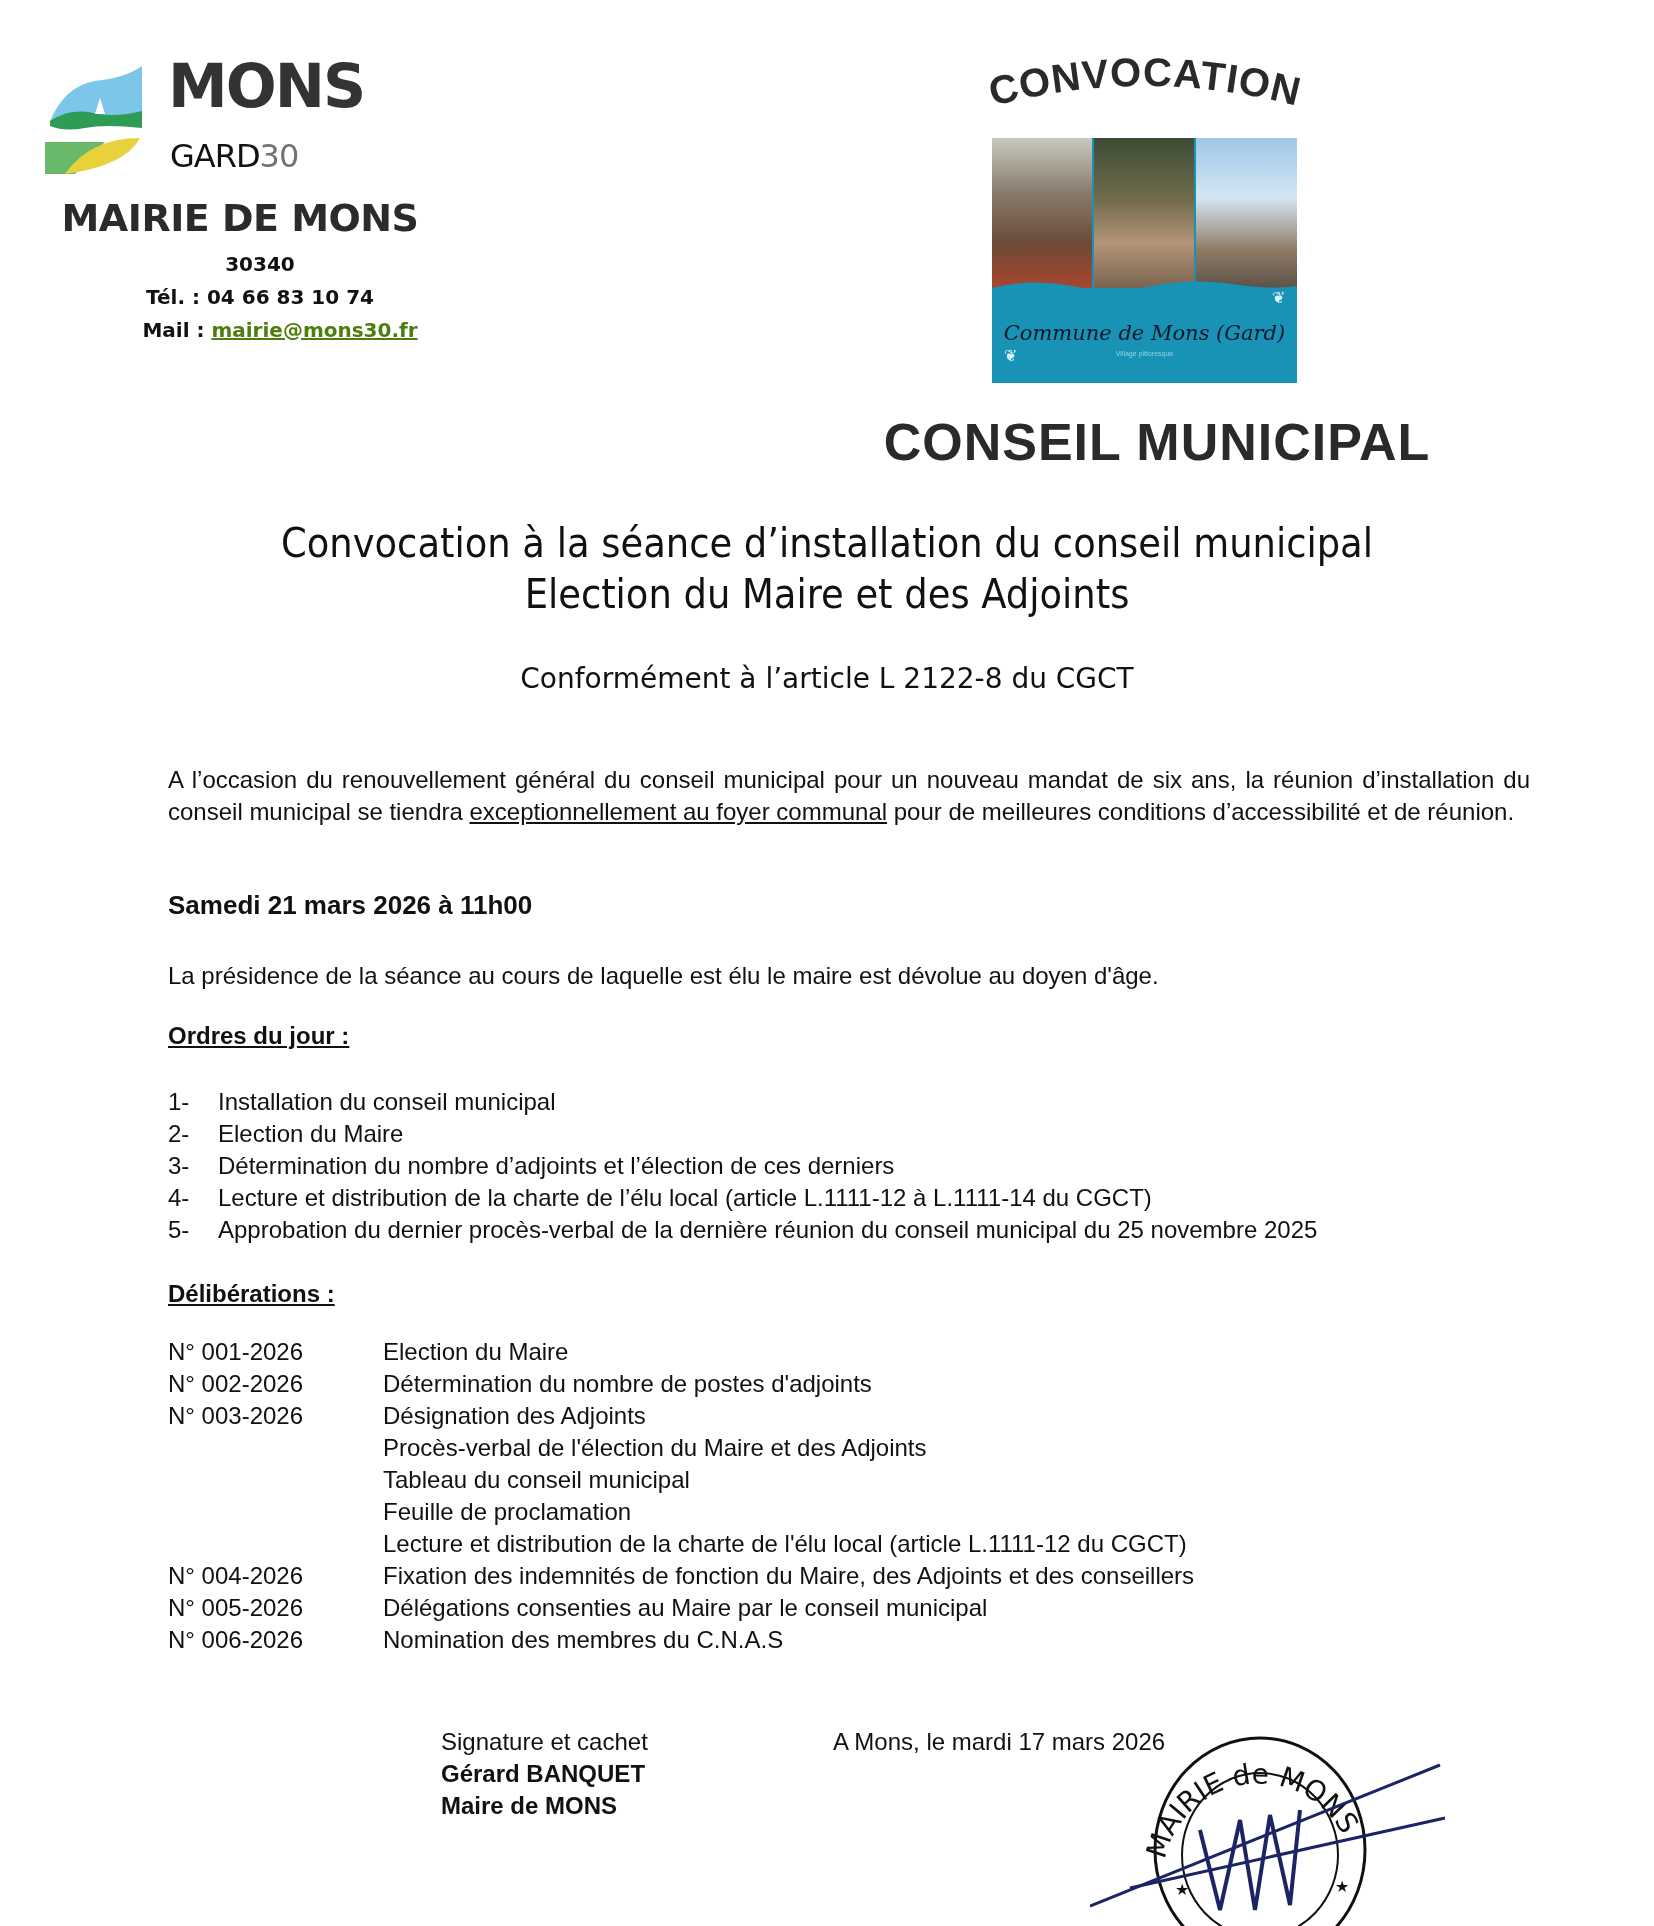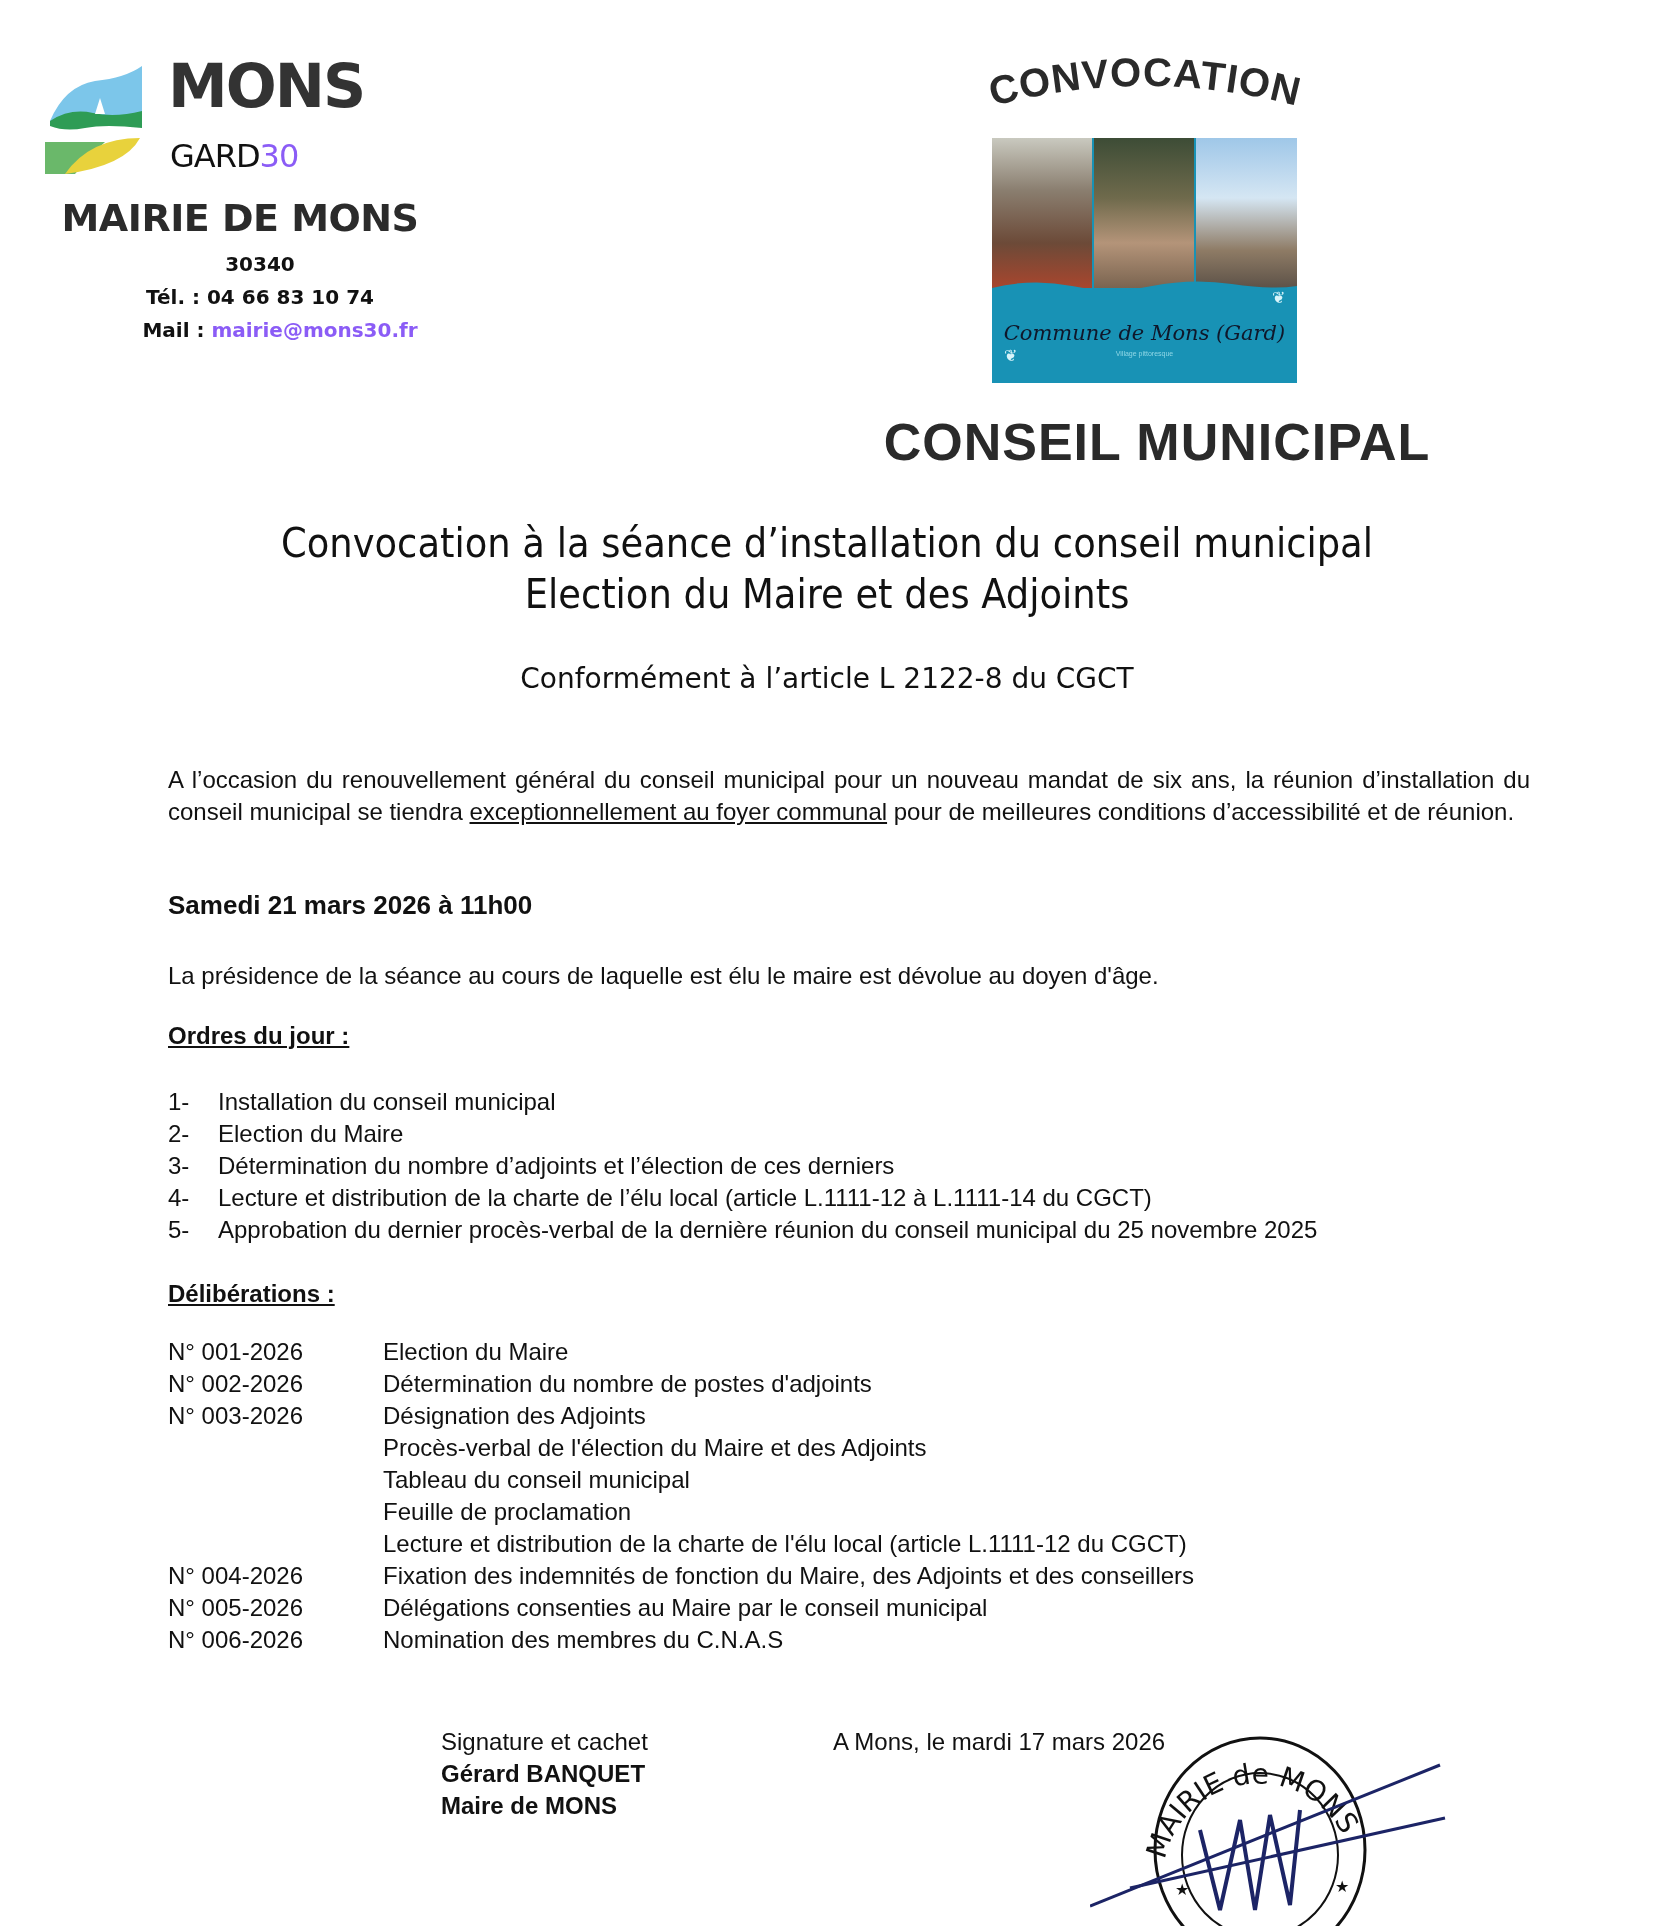--- a/index.html
+++ b/index.html
@@ -3,24 +3,24 @@
 <meta charset="utf-8">
 <style>
   html, body { margin:0; padding:0; background:#ffffff; }
   body { width:1654px; height:1926px; position:relative; overflow:hidden; color:#111; font-family:"Liberation Sans", sans-serif; }
   .abs { position:absolute; }
 
   
   .logo-mark { left:45px; top:66px; width:100px; height:110px; }
   .logo-word { left:168px; top:56px; font-family:"DejaVu Sans", sans-serif; font-size:60px; font-weight:bold; color:#333; letter-spacing:-2px; line-height:1; }
   .logo-sub { left:170px; top:140px; font-family:"DejaVu Sans", sans-serif; font-size:32px; color:#111; line-height:1; letter-spacing:-1px; }
-  .logo-sub .num { color:#8b5cf6; }
+  .logo-sub .num { color:#737373; }
   .mairie-title { left:55px; top:196px; width:370px; text-align:center; font-family:"DejaVu Sans", sans-serif; font-weight:bold; font-size:38px; color:#2b2b2b; letter-spacing:-0.5px; }
   .contact { left:60px; width:400px; text-align:center; font-family:"DejaVu Sans", sans-serif; font-weight:bold; font-size:20px; color:#111; }
-  .contact a { color:#8b5cf6; }
+  .contact a { color:#4d7c0f; text-decoration:underline; }
 
   
   .convoc-arc { left:960px; top:40px; width:370px; height:90px; }
   .photo-box { left:992px; top:138px; width:305px; height:245px; overflow:hidden; background:#1892b5; }
   .photo-panel { position:absolute; top:0; height:150px; }
   .photo-caption { position:absolute; left:0; width:100%; top:183px; text-align:center; font-family:"DejaVu Serif", serif; font-style:italic; font-size:21px; color:#0f172a; }
   .photo-sub { position:absolute; left:0; width:100%; top:212px; text-align:center; font-size:7px; color:#8fd7e6; }
   .conseil-title { left:862px; top:412px; width:590px; text-align:center; font-family:"Liberation Sans", sans-serif; font-weight:bold; font-size:52px; color:#2a2a2a; letter-spacing:1px; }
 
   

